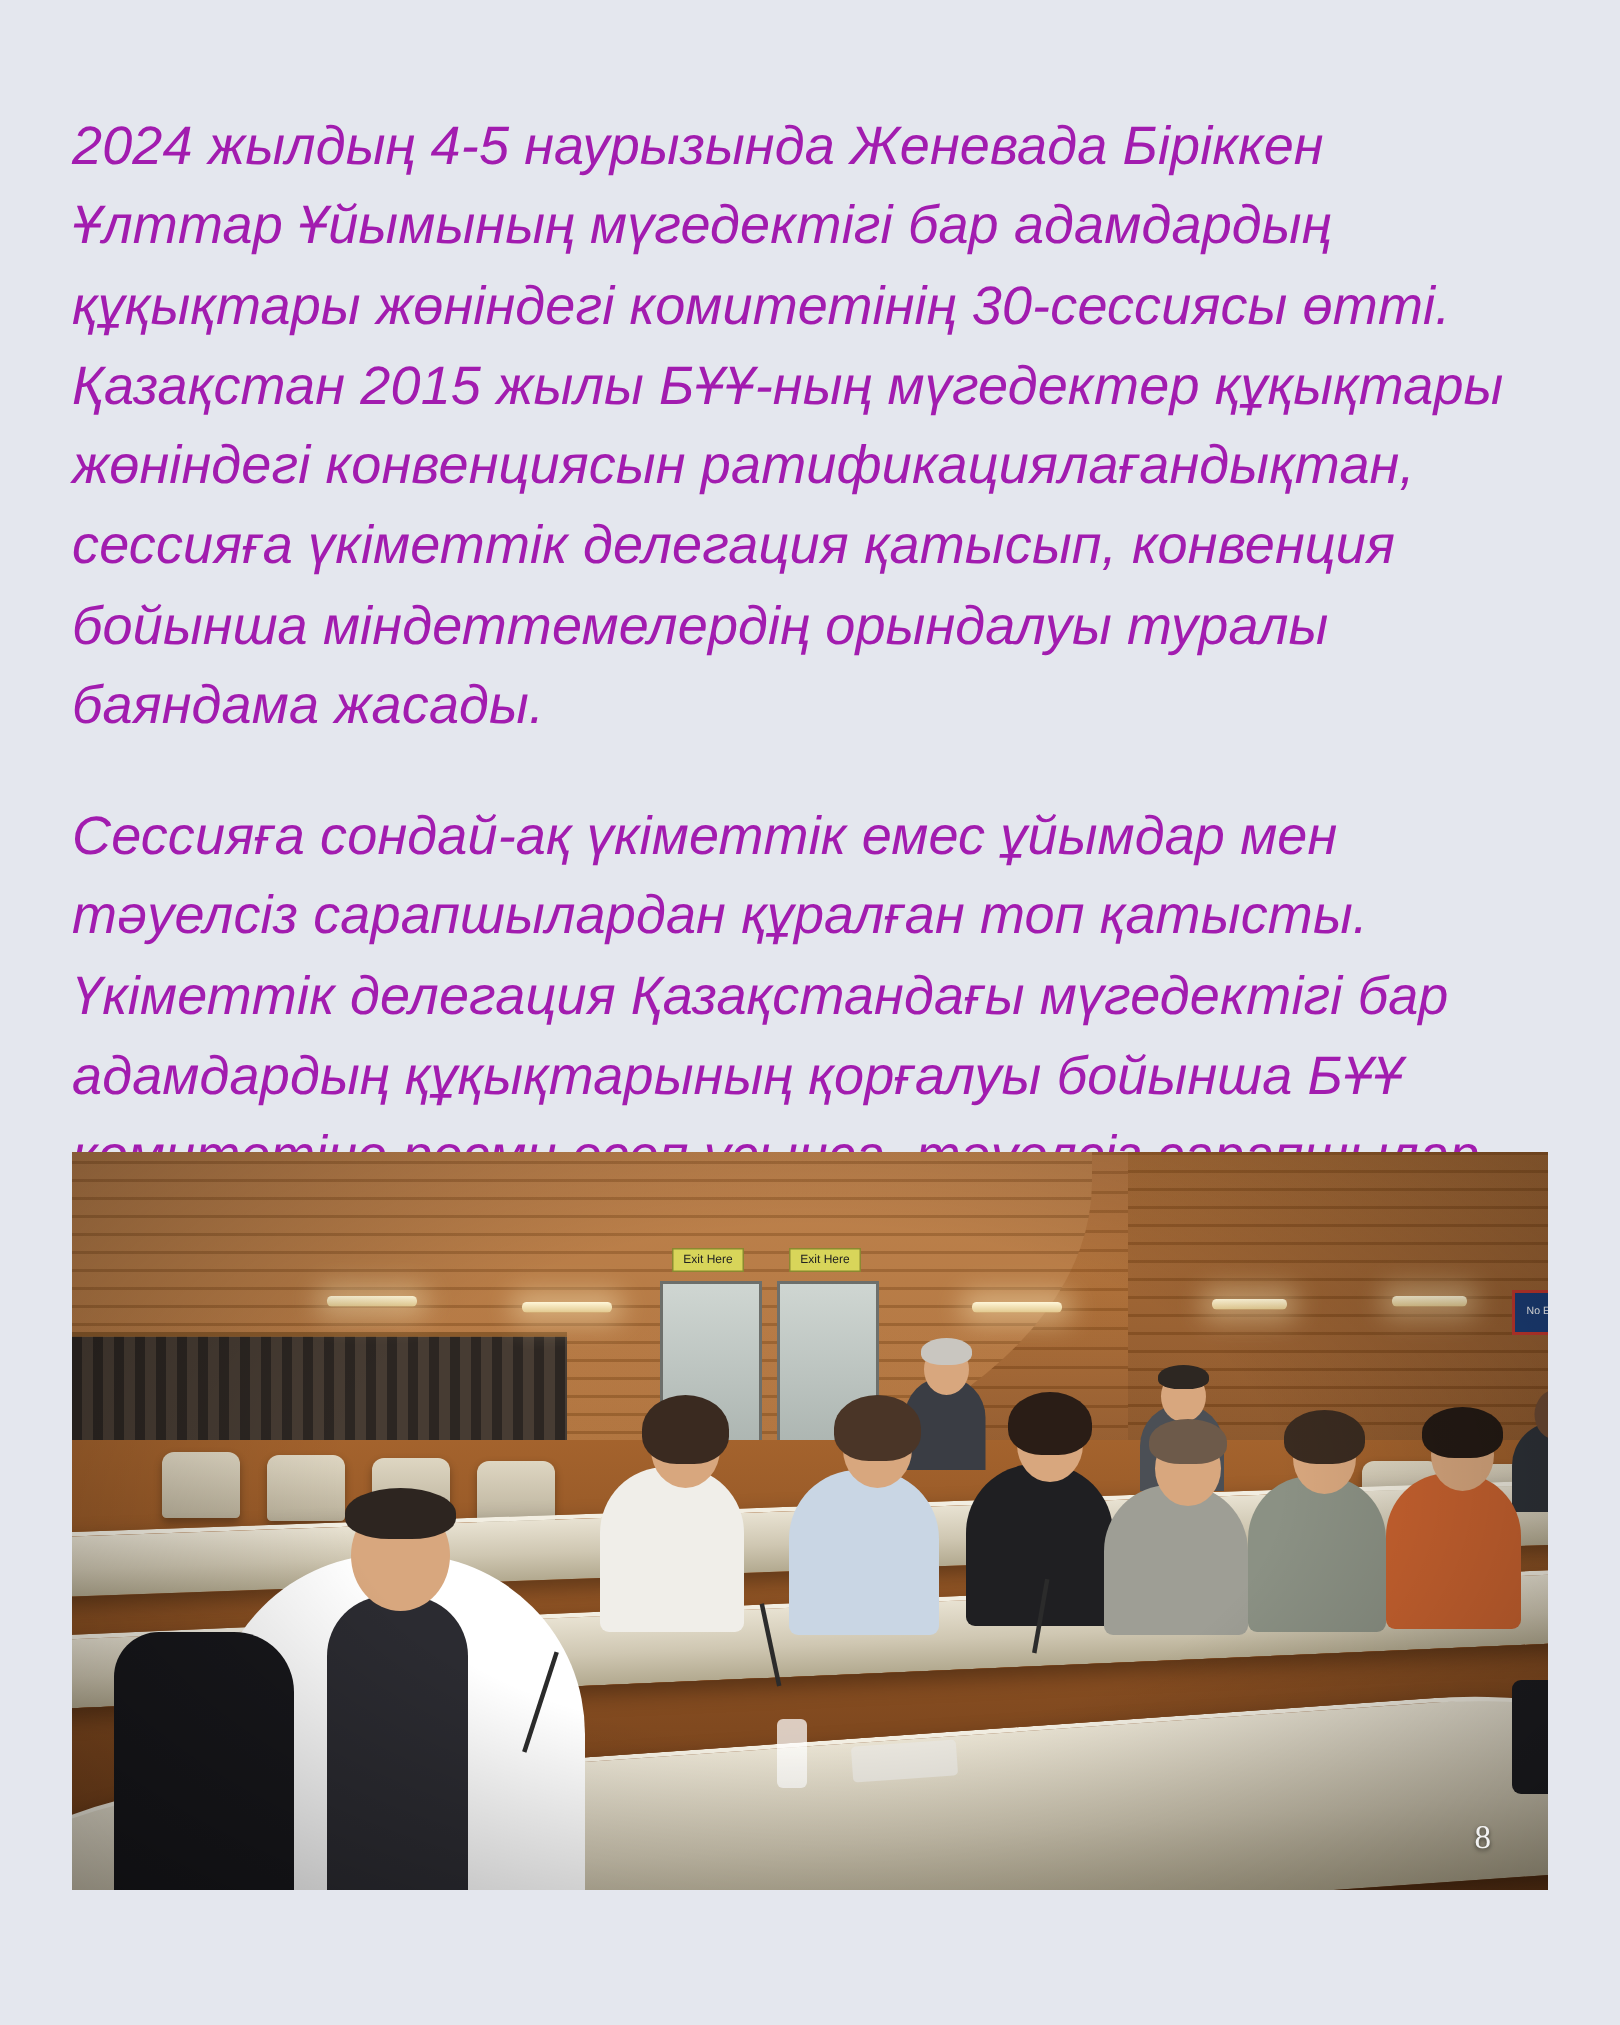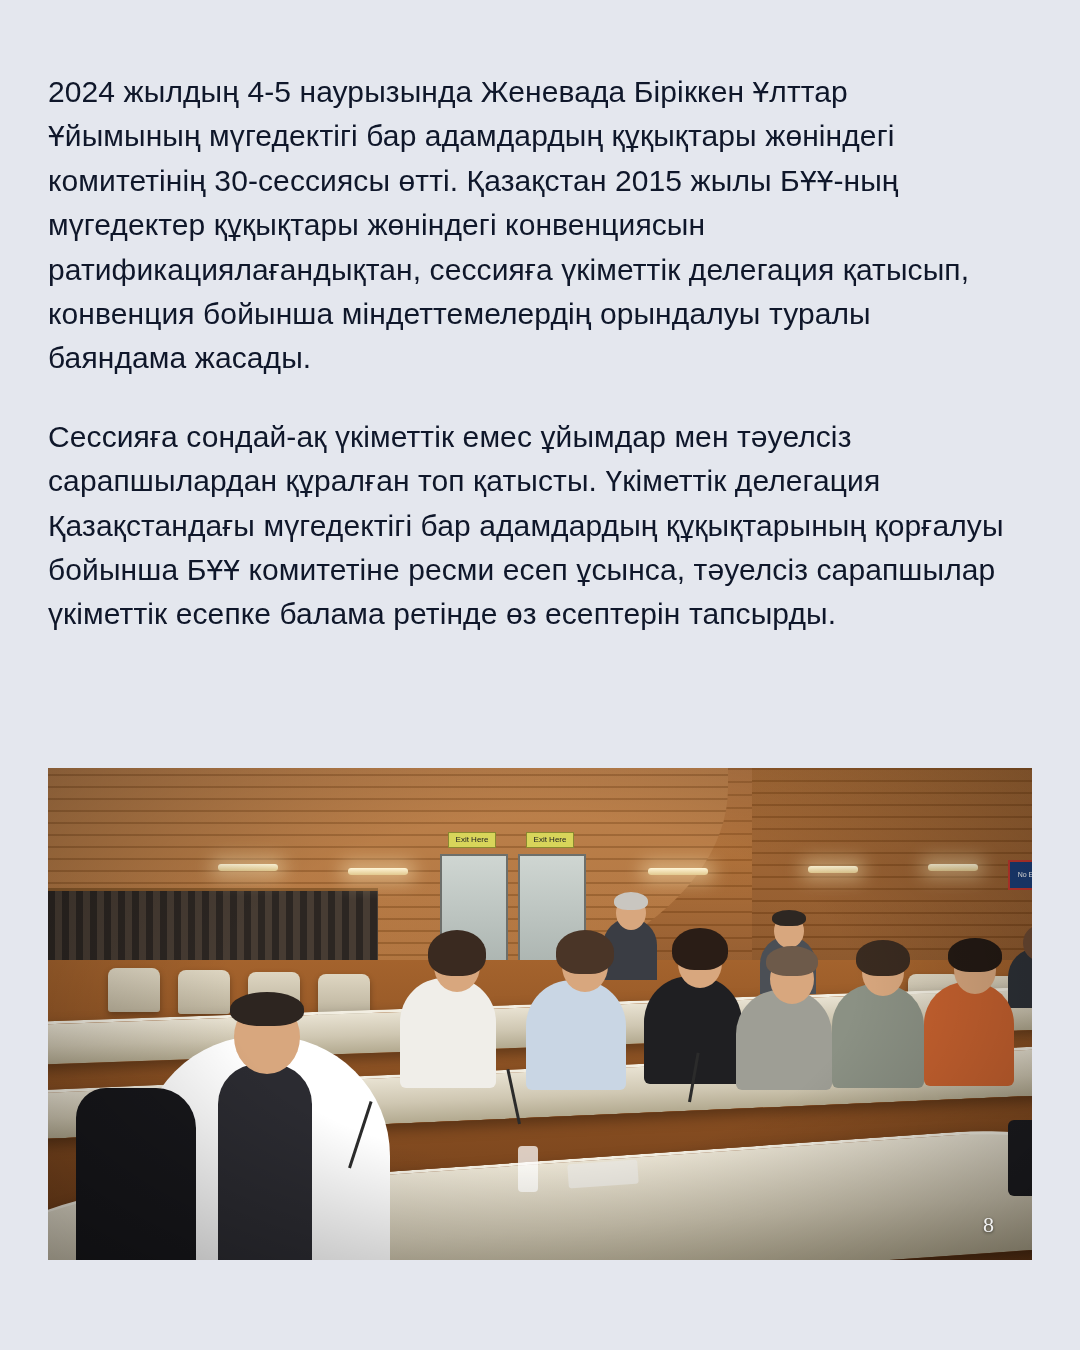--- a/index.html
+++ b/index.html
@@ -15,26 +15,27 @@
   }
   .page {
     position: relative;
     width: 1080px;
     height: 1350px;
     background: #e4e7ee;
     box-sizing: border-box;
     padding: 70px 48px 0 48px;
   }
   .body-text {
-    color: #0f172a;
-    font-size: 30px;
+    color: #a21caf;
+    font-size: 36px;
     line-height: 1.48;
     letter-spacing: 0.1px;
     font-weight: 400;
     max-width: 960px;
+    font-style: italic;
   }
   .para {
     margin: 0 0 34px 0;
   }
   .para:last-child {
     margin-bottom: 0;
   }
   .photo-wrap {
     position: absolute;
     left: 48px;

